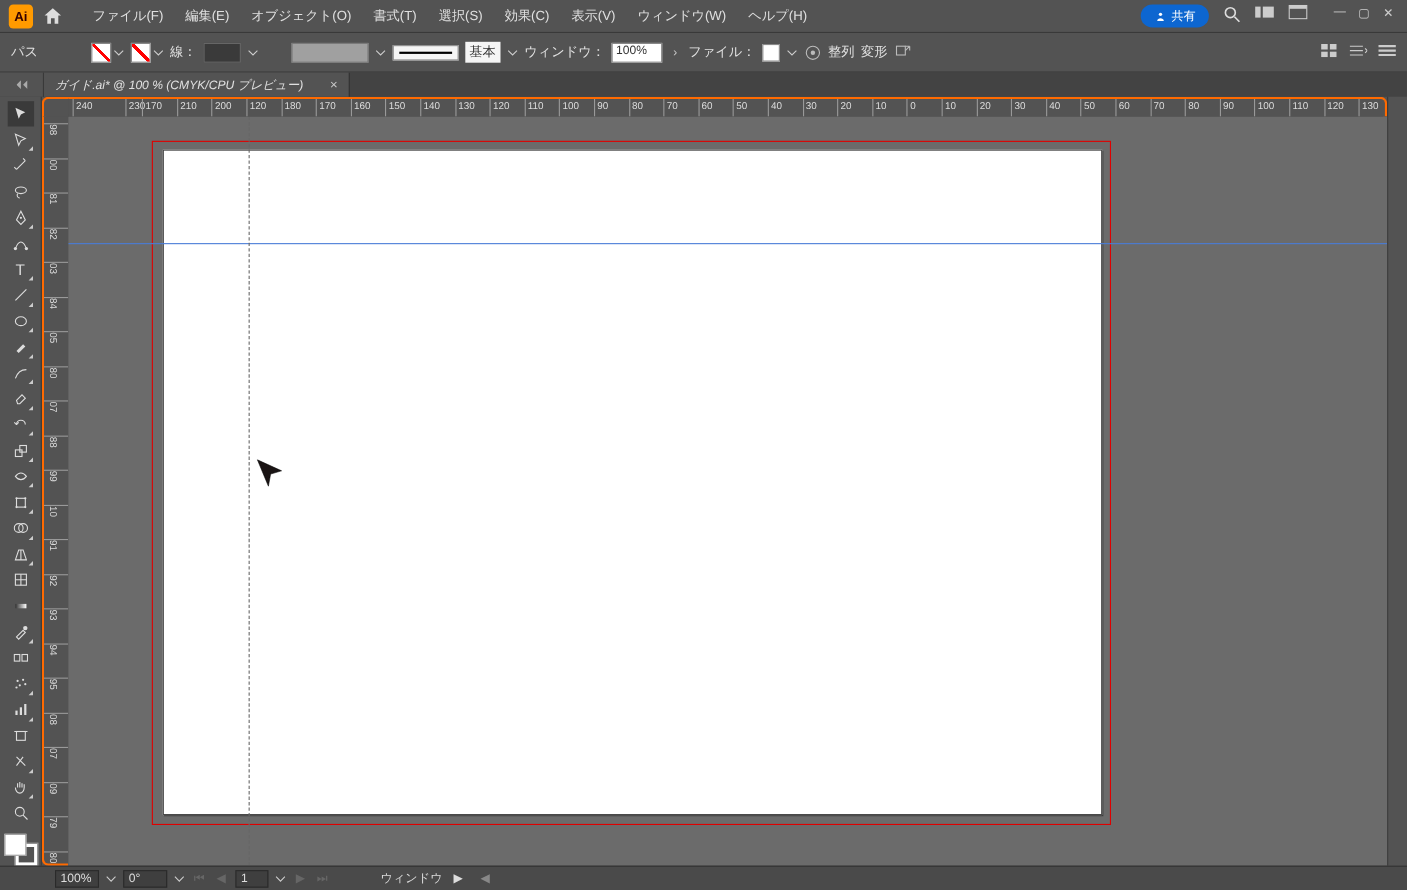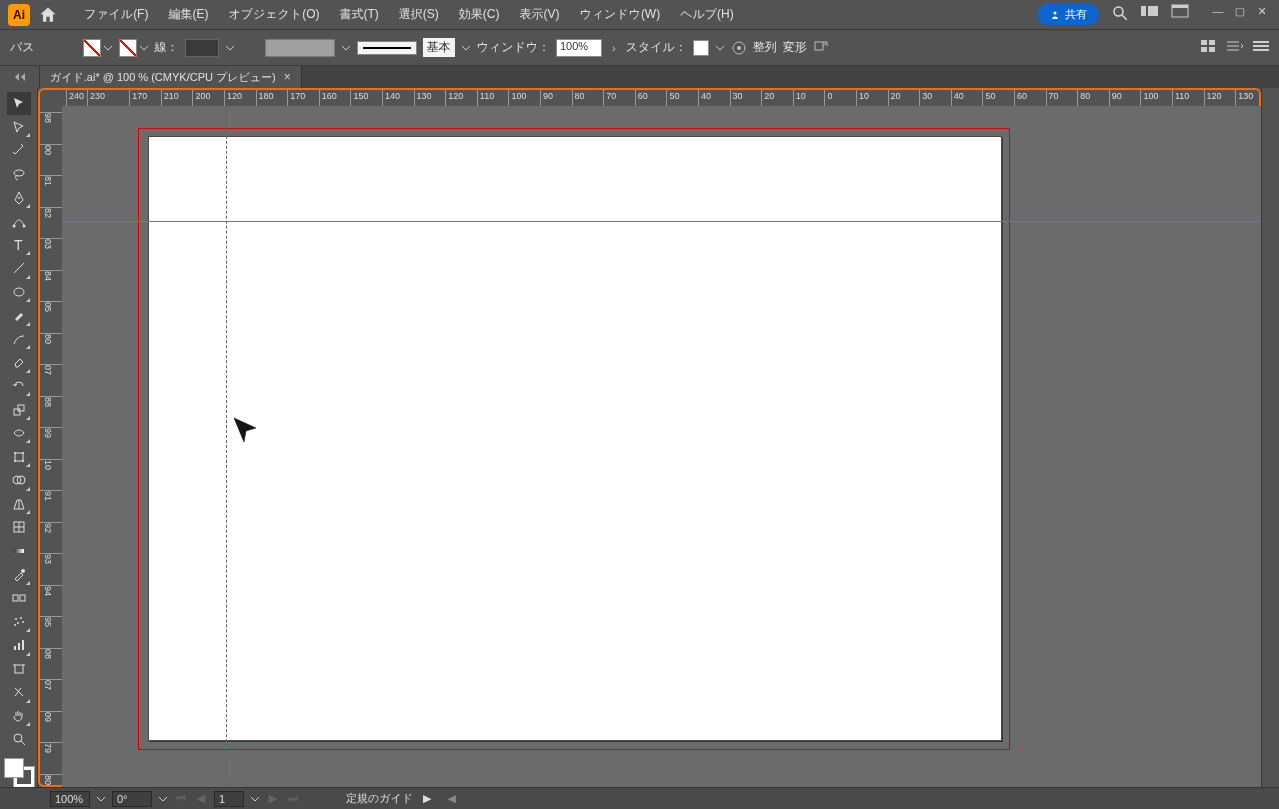--- a/index.html
+++ b/index.html
@@ -29,21 +29,21 @@
 .style-sw { width: 16px; height: 16px; background: #fff; border: 1px solid #888; }
 .ctrl-right { margin-left: auto; display: flex; align-items: center; gap: 10px; }
 .ctrl-icon { width: 16px; height: 16px; color: #ccc; cursor: pointer; }
 .ctrl-gap { width: 36px; }
 .pt-field { width: 34px; height: 18px; background: #3a3a3a; border: 1px solid #666; }
 .weight-field { width: 70px; height: 18px; background: #a0a0a0; border: 1px solid #7a7a7a; }
 
 
 .doc-tabs-row { height: 22px; background: #434343; display: flex; align-items: stretch; }
 .left-handle { width: 40px; background: #535353; border-right: 1px solid #393939; display:flex; align-items:center; justify-content:center;}
-.doc-tab { background: #535353; padding: 3px 10px; color: #e0e0e0; font-size: 11px; display: flex; align-items: center; gap: 8px; border-right: 1px solid #2f2f2f; }
+.doc-tab { background: #535353; padding: 3px 10px; color: #e0e0e0; font-size: 11px; display: flex; align-items: center; gap: 24px; border-right: 1px solid #2f2f2f; font-style: italic; }
 .close-x { cursor: pointer; color: #ccc; font-size: 12px; }
 
 
 .main { position: absolute; top: 88px; bottom: 22px; left: 0; right: 0; display: flex; }
 
 
 .toolbar { width: 38px; background: #535353; display: flex; flex-direction: column; align-items: center; padding-top: 4px; gap: 1px; border-right: 1px solid #393939; }
 .tool { width: 24px; height: 23px; display: flex; align-items: center; justify-content: center; cursor: pointer; color: #ddd; position: relative; }
 .tool.sel { background: #3a3a3a; }
 .tool-tri { position: absolute; right: 1px; bottom: 1px; width: 0; height: 0; border-left: 4px solid transparent; border-bottom: 4px solid #ccc; }
@@ -169,21 +169,21 @@
   <div class="stroke-preview">
       <span></span>
     </div>
   <span class="ctrl-label" style="color:#333;background:#f5f5f5;padding:1px 4px;">基本</span>
   <svg class="dd" viewBox="0 0 10 10">
       <path d="M1 3l4 4 4-4" stroke="#ccc" fill="none"></path>
     </svg>
   <span class="ctrl-label">ウィンドウ：</span>
   <div class="opacity-field">100%</div>
   <span style="margin:0 4px;color:#ccc;">›</span>
-  <span class="ctrl-label">スタイル：</span>
+  <span class="ctrl-label">ファイル：</span>
   <div class="style-sw"></div>
   <svg class="dd" viewBox="0 0 10 10">
       <path d="M1 3l4 4 4-4" stroke="#ccc" fill="none"></path>
     </svg>
   <div class="ctrl-icon">
     <svg viewBox="0 0 16 16" width="16" height="16">
         <circle cx="8" cy="8" r="6" fill="none" stroke="#bbb"></circle>
         <circle cx="8" cy="8" r="2" fill="#bbb"></circle>
       </svg>
   </div>
@@ -433,21 +433,21 @@
     </div>
   </div>
 
   <div class="canvas-col">
     <div class="ruler-corner"></div>
     <div class="ruler-h">
       <div class="ruler-h-inner" id="ruler-h-inner">
           <div class="tick-h" style="left: 6px;">
             <span>240</span>
           </div>
-          <div class="tick-h" style="left: 27px;">
+          <div class="tick-h" style="left: 54px;">
             <span>230</span>
           </div>
           <div class="tick-h" style="left: 69.2px;">
             <span>170</span>
           </div>
           <div class="tick-h" style="left: 100.8px;">
             <span>210</span>
           </div>
           <div class="tick-h" style="left: 132.4px;">
             <span>200</span>
@@ -649,16 +649,16 @@
       <path d="M1 3l4 4 4-4" stroke="#ccc" fill="none"></path>
     </svg>
   <div class="nav-btn disabled">⏮</div>
   <div class="nav-btn disabled">◀</div>
   <div class="status-field" style="min-width:30px">1</div>
   <svg class="dd" viewBox="0 0 10 10">
       <path d="M1 3l4 4 4-4" stroke="#ccc" fill="none"></path>
     </svg>
   <div class="nav-btn disabled">▶</div>
   <div class="nav-btn disabled">⏭</div>
-  <span class="status-title">定規のガイド</span>
+  <span class="status-title">ウィンドウ</span>
   <span class="status-tri">▶</span>
   <span style="margin-left:10px;color:#888">◀</span>
 </div>
 
 </body></html>

